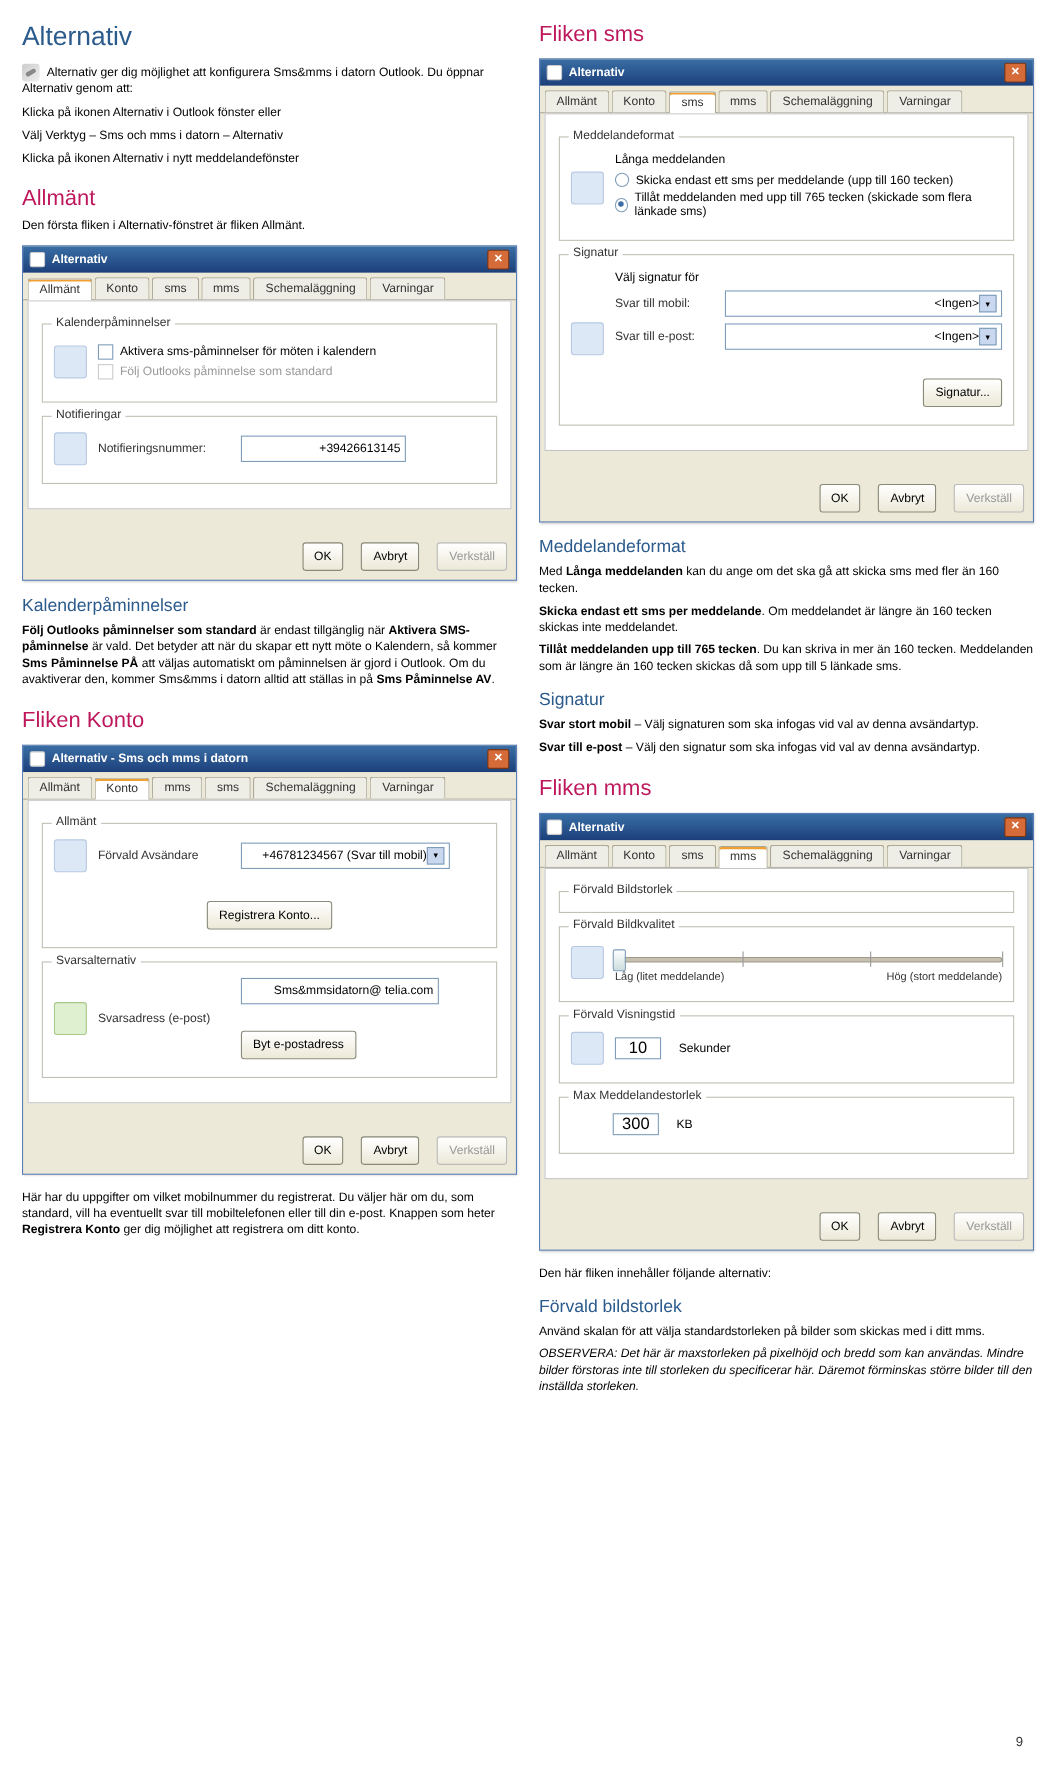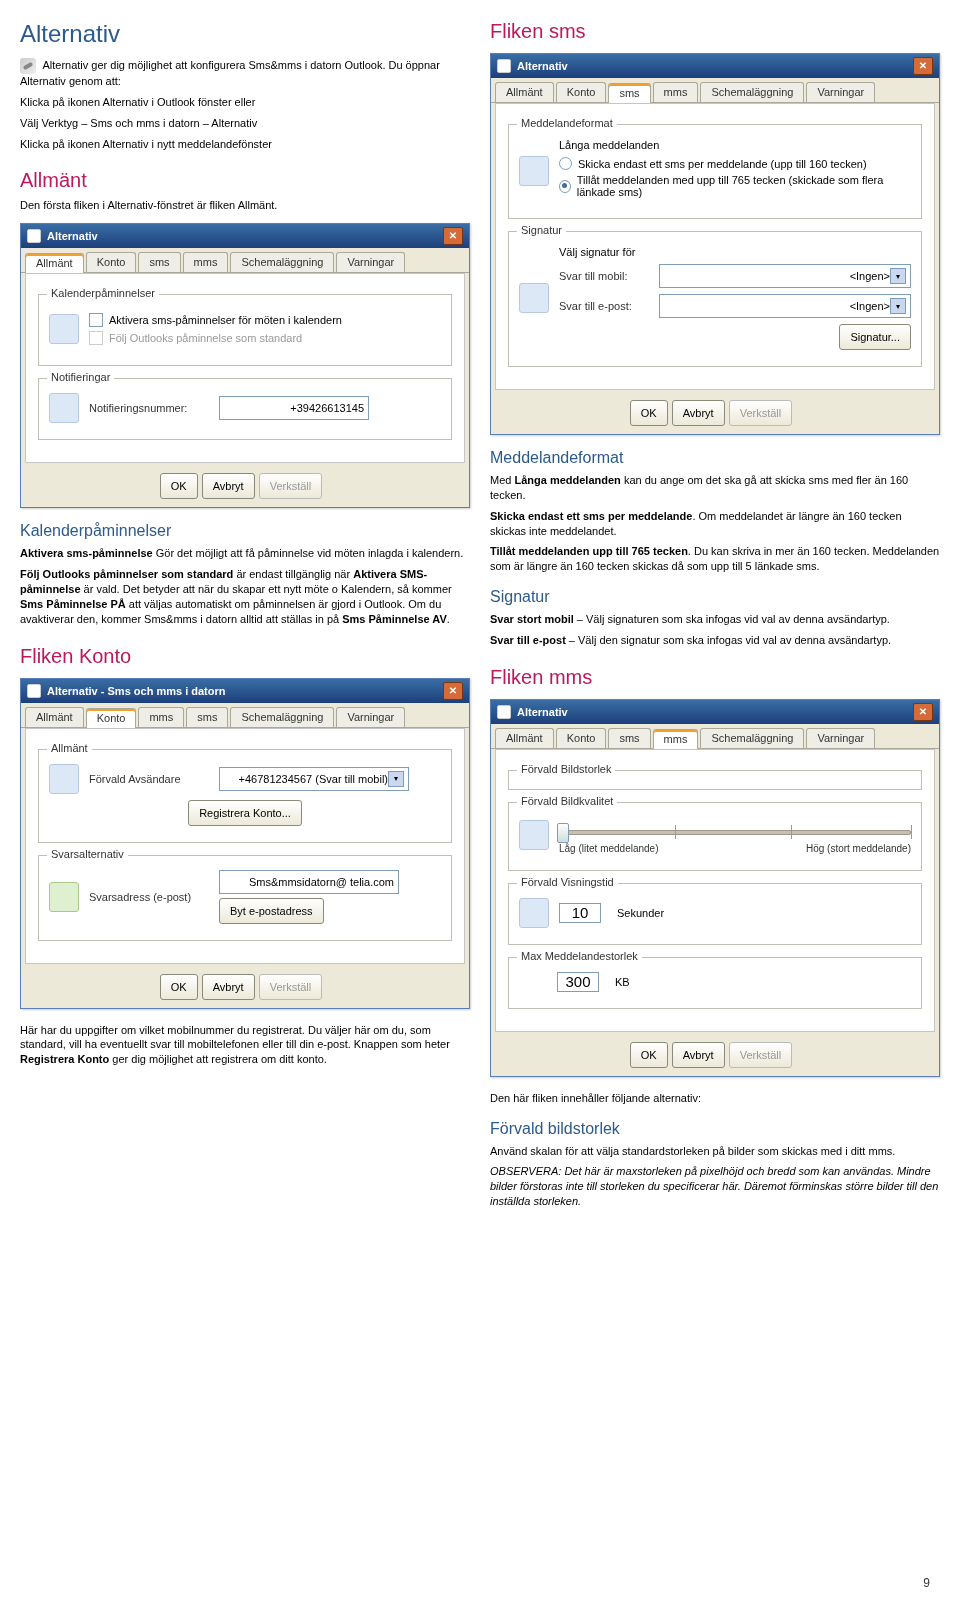--- a/index.html
+++ b/index.html
@@ -120,24 +120,24 @@
   .row { display:flex; align-items:center; gap:10px; margin:6px 0; }
   .lbl { min-width:120px; color:#333; }
   .icon32 {
     width:28px;height:28px;background:#dde8f7;border:1px solid #b7c9e2;border-radius:3px;display:inline-block;flex:none;
   }
   .input, .combo {
     border:1px solid #7f9db9;background:#fff;padding:2px 4px;height:18px;font-size:11px;display:flex;align-items:center;justify-content:flex-end;
   }
   .combo .arrow{width:14px;height:14px;background:#c9d8ef;border:1px solid #7f9db9;display:flex;align-items:center;justify-content:center;font-size:8px;}
   .btn {
-    border:1px solid #8a8a7b;background:linear-gradient(#fff,#ece9d8);padding:2px 10px;height:20px;border-radius:3px;font-size:11px;display:inline-flex;align-items:center;
+    border:1px solid #8a8a7b;background:linear-gradient(#fff,#ece9d8);padding:2px 10px;height:20px;border-radius:3px;font-size:11px;display:inline-flex;align-items:center;margin-top:20px;
   }
   .btn.disabled{color:#999;border-color:#bbb;}
-  .btnrow{display:flex;justify-content:center;gap:4px;padding:6px 8px 8px 0;}
+  .btnrow{display:flex;justify-content:flex-end;gap:16px;padding:6px 8px 8px 0;}
   .checkbox{width:12px;height:12px;border:1px solid #7f9db9;background:#fff;display:inline-block;}
   .radio{width:11px;height:11px;border:1px solid #7f9db9;border-radius:50%;background:#fff;display:inline-block;position:relative;}
   .radio.checked::after{content:"";position:absolute;width:5px;height:5px;background:#3a6ea5;border-radius:50%;top:2px;left:2px;}
   .slider{position:relative;height:20px;margin:4px 0 2px 0;}
   .slider .track{position:absolute;top:9px;left:0;right:0;height:3px;background:#c5c0b0;border:1px solid #a0988a;border-radius:2px;}
   .slider .tick{position:absolute;top:4px;width:1px;height:14px;background:#999;}
   .slider .thumb{position:absolute;top:2px;width:10px;height:18px;background:linear-gradient(#fff,#cdd);border:1px solid #7f9db9;border-radius:2px;}
   .slider-labels{display:flex;justify-content:space-between;font-size:10px;color:#333;}
   .small-input{border:1px solid #7f9db9;background:#fff;width:40px;height:18px;display:inline-flex;align-items:center;justify-content:center;font-size:15px;}
   .kb{font-size:11px;margin-left:6px;}
@@ -204,21 +204,20 @@
         </div>
       </div>
       <div class="btnrow">
         <div class="btn">OK</div>
         <div class="btn">Avbryt</div>
         <div class="btn disabled">Verkställ</div>
       </div>
     </div>
 
     <h3 class="blue">Kalenderpåminnelser</h3>
-    <p><b>Aktivera sms-påminnelse</b><span> Gör det möjligt att få påminnelse vid möten inlagda i kalendern.</span></p>
     <p><b>Följ Outlooks påminnelser som standard</b><span> är endast tillgänglig när </span><b>Aktivera SMS-påminnelse</b><span> är vald. Det betyder att när du skapar ett nytt möte o Kalendern, så kommer </span><b>Sms Påminnelse PÅ</b><span> att väljas automatiskt om påminnelsen är gjord i Outlook. Om du avaktiverar den, kommer Sms&amp;mms i datorn alltid att ställas in på </span><b>Sms Påminnelse AV</b><span>.</span></p>
 
     <h2 class="blue">Fliken Konto</h2>
 
     <div class="win">
       <div class="titlebar">
         <div class="left">
             <span class="tb-icon"></span>
             <span>Alternativ - Sms och mms i datorn</span>
           </div>

